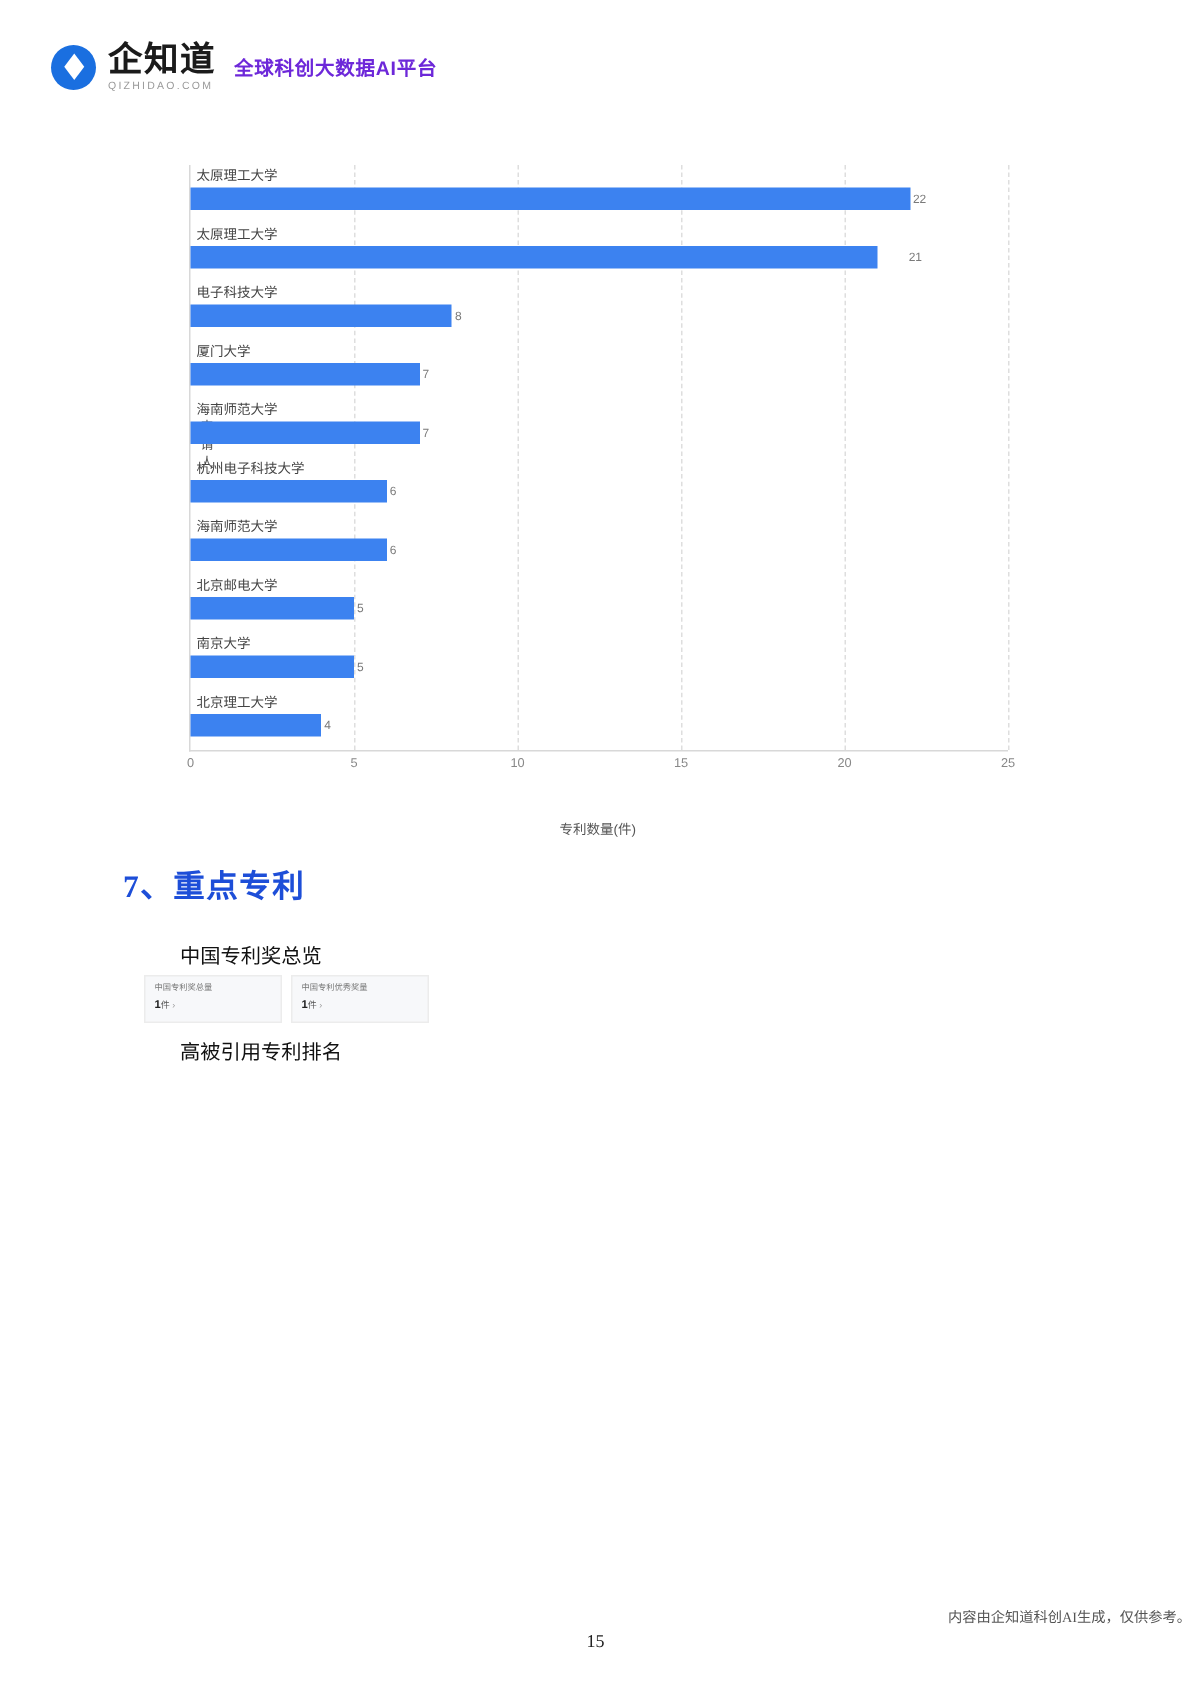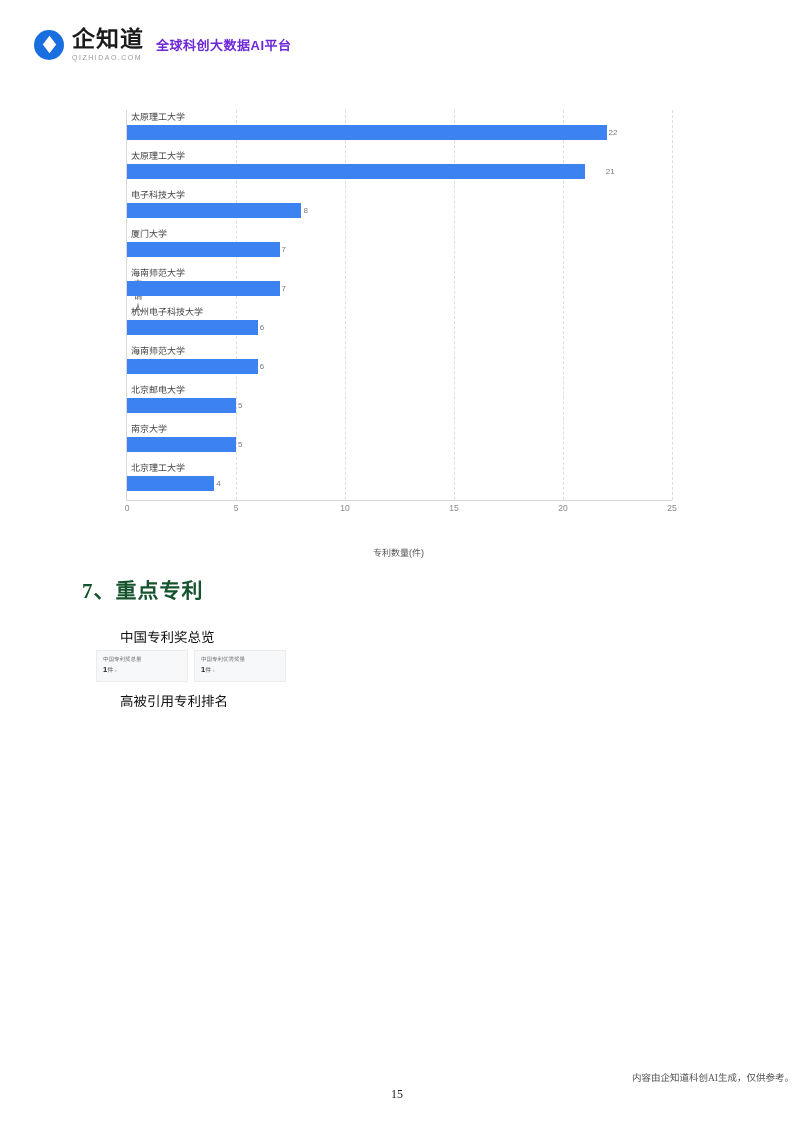--- a/index.html
+++ b/index.html
@@ -152,21 +152,21 @@
 
   
   .section-title {
     position: absolute;
     left: 82px;
     top: 574px;
     font-family: "Liberation Serif", serif;
     font-size: 21px;
     font-weight: bold;
     letter-spacing: 1px;
-    color: #14532d;
+    color: #1d4ed8;
   }
   .sub-head {
     position: absolute;
     left: 96px;
     font-family: "Liberation Serif", serif;
     font-size: 13.5px;
     color: #111;
     margin-left: 24px;
   }
   .sub-head.one { top: 626px; }

